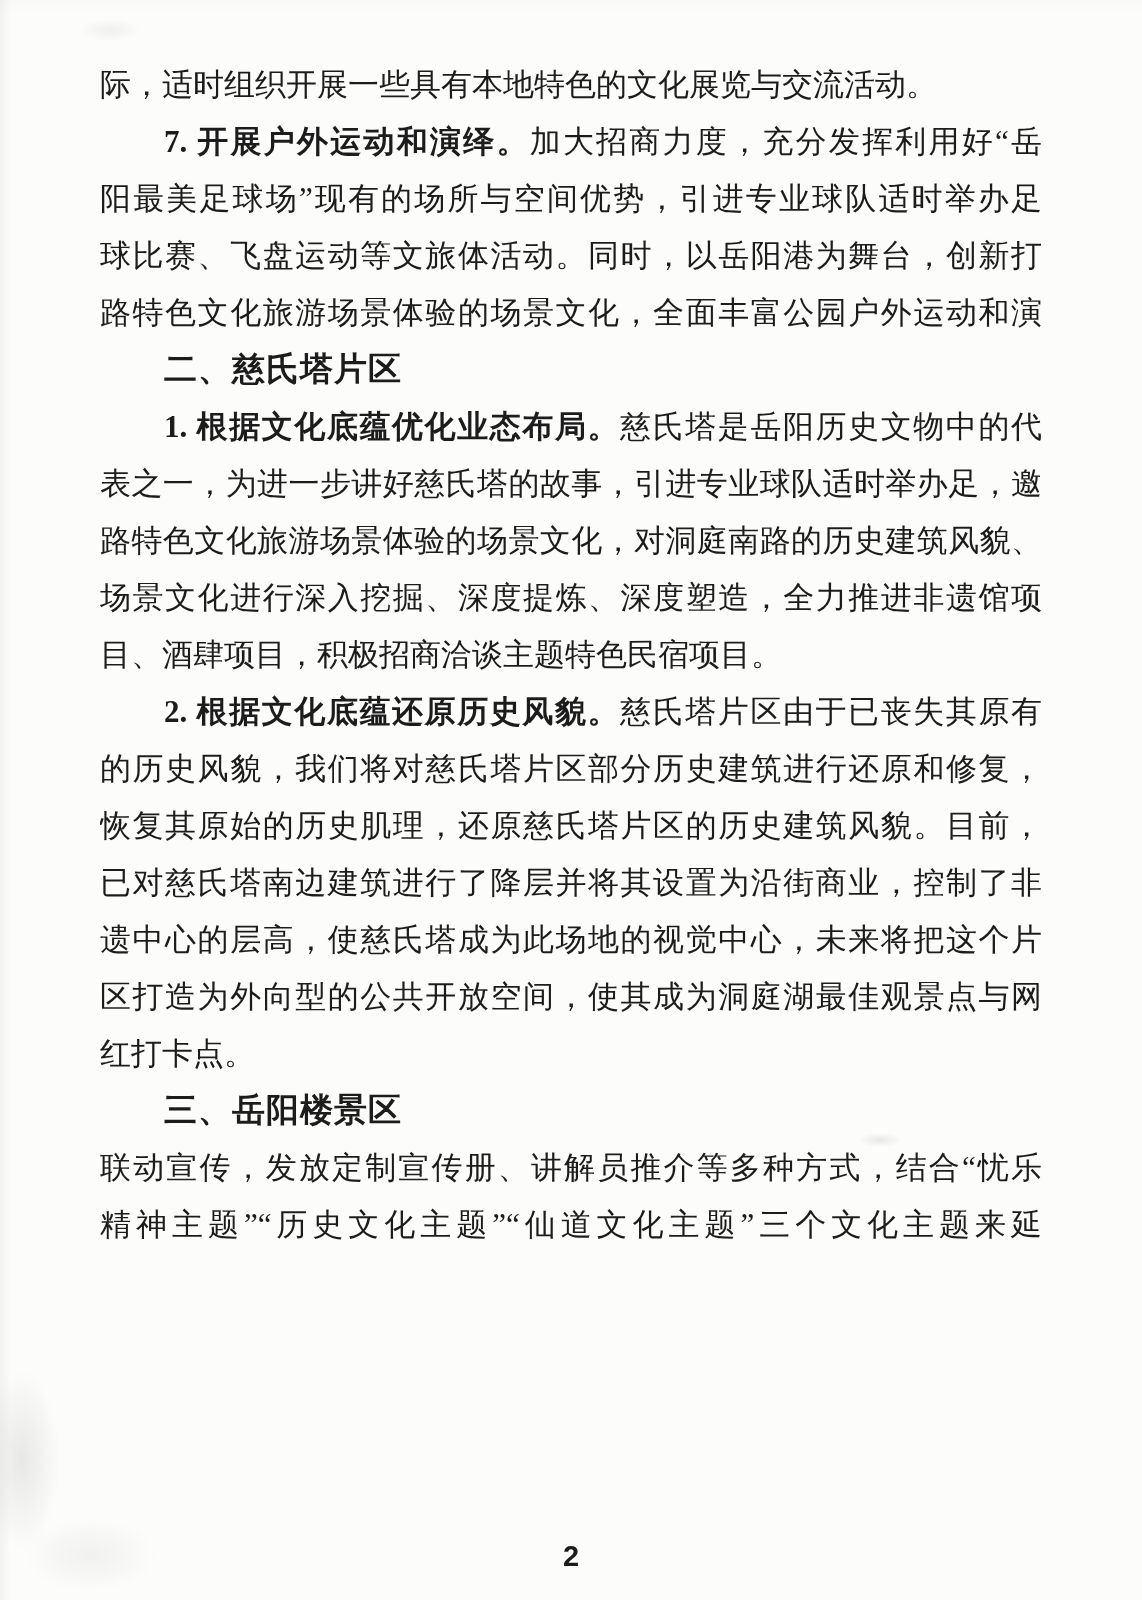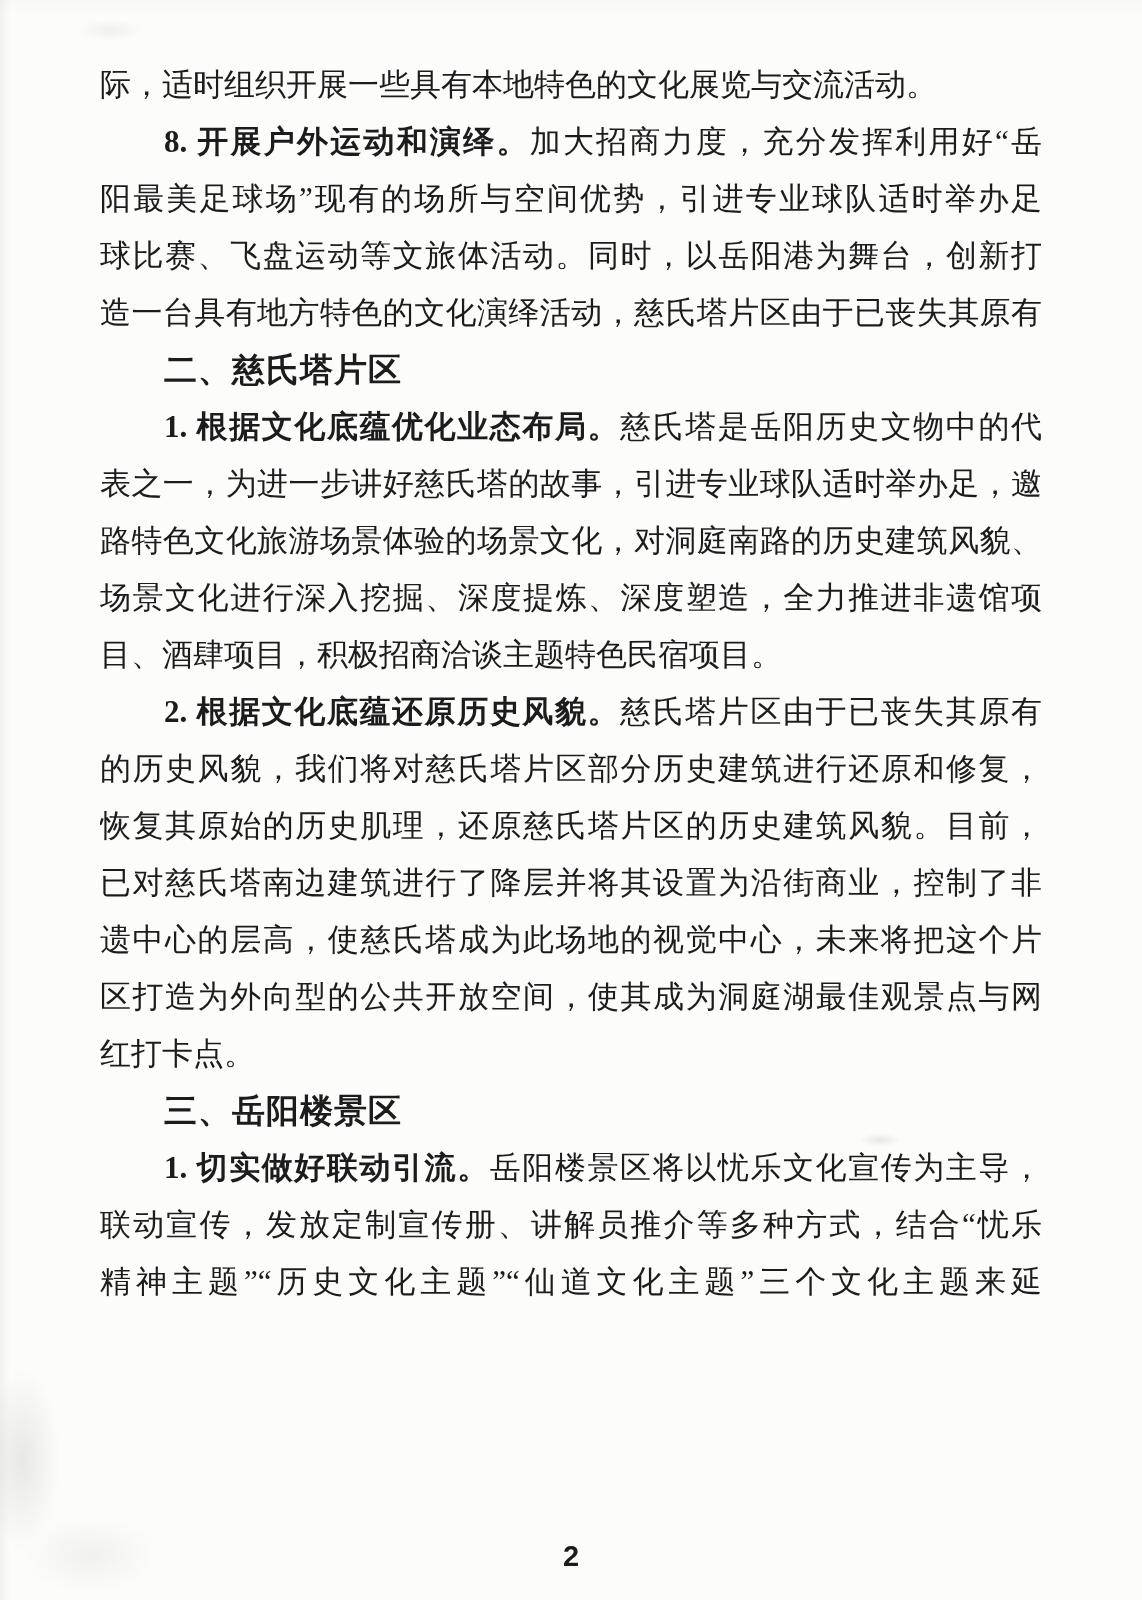--- a/index.html
+++ b/index.html
@@ -46,21 +46,21 @@
     white-space: nowrap;
   }
   .line.fill {
     white-space: normal;
     text-align: justify;
     text-align-last: justify;
   }
   .line.indent { padding-left: 64px; }
 
   .line.heading {
-    font-family: Liberation Sans, sans-serif;
+    font-family: Liberation Serif, serif;
     font-weight: 700;
     font-size: 33px;
     letter-spacing: 1px;
   }
 
   .seg-bold { font-weight: 700; }
 
   .page-number {
     position: absolute;
     top: 1540px;
@@ -72,36 +72,35 @@
     font-weight: 600;
     color: var(--ink, #1c1c1c);
   }
 </style>
 </head>
 <body>
 
 <div class="page">
   <div class="text-block" id="text-block">
       <div class="line"><span>际，适时组织开展一些具有本地特色的文化展览与交流活动。</span></div>
-      <div class="line fill indent"><span class="seg-bold">8. 开展户外运动和演绎。</span><span>加大招商力度，充分发挥利用好“岳</span></div>
+      <div class="line fill indent"><span class="seg-bold">7. 开展户外运动和演绎。</span><span>加大招商力度，充分发挥利用好“岳</span></div>
       <div class="line fill"><span>阳最美足球场”现有的场所与空间优势，引进专业球队适时举办足</span></div>
       <div class="line fill"><span>球比赛、飞盘运动等文旅体活动。同时，以岳阳港为舞台，创新打</span></div>
-      <div class="line fill"><span>造一台具有地方特色的文化演绎活动，慈氏塔片区由于已丧失其原有</span></div>
+      <div class="line fill"><span>路特色文化旅游场景体验的场景文化，全面丰富公园户外运动和演</span></div>
       <div class="line indent heading"><span class="seg-bold">二、慈氏塔片区</span></div>
       <div class="line fill indent"><span class="seg-bold">1. 根据文化底蕴优化业态布局。</span><span>慈氏塔是岳阳历史文物中的代</span></div>
       <div class="line fill"><span>表之一，为进一步讲好慈氏塔的故事，引进专业球队适时举办足，邀</span></div>
       <div class="line fill"><span>路特色文化旅游场景体验的场景文化，对洞庭南路的历史建筑风貌、</span></div>
       <div class="line fill"><span>场景文化进行深入挖掘、深度提炼、深度塑造，全力推进非遗馆项</span></div>
       <div class="line"><span>目、酒肆项目，积极招商洽谈主题特色民宿项目。</span></div>
       <div class="line fill indent"><span class="seg-bold">2. 根据文化底蕴还原历史风貌。</span><span>慈氏塔片区由于已丧失其原有</span></div>
       <div class="line fill"><span>的历史风貌，我们将对慈氏塔片区部分历史建筑进行还原和修复，</span></div>
       <div class="line fill"><span>恢复其原始的历史肌理，还原慈氏塔片区的历史建筑风貌。目前，</span></div>
       <div class="line fill"><span>已对慈氏塔南边建筑进行了降层并将其设置为沿街商业，控制了非</span></div>
       <div class="line fill"><span>遗中心的层高，使慈氏塔成为此场地的视觉中心，未来将把这个片</span></div>
       <div class="line fill"><span>区打造为外向型的公共开放空间，使其成为洞庭湖最佳观景点与网</span></div>
       <div class="line"><span>红打卡点。</span></div>
       <div class="line indent heading"><span class="seg-bold">三、岳阳楼景区</span></div>
-      <div class="line fill indent"><span class="seg-bold">1. 切实做好联动引流。</span><span>岳阳楼景区将以忧乐文化宣传为主导，</span></div>
       <div class="line fill"><span>联动宣传，发放定制宣传册、讲解员推介等多种方式，结合“忧乐</span></div>
       <div class="line fill"><span>精神主题”“历史文化主题”“仙道文化主题”三个文化主题来延</span></div>
     </div>
   <div class="page-number">2</div>
 </div>
 
 </body></html>

